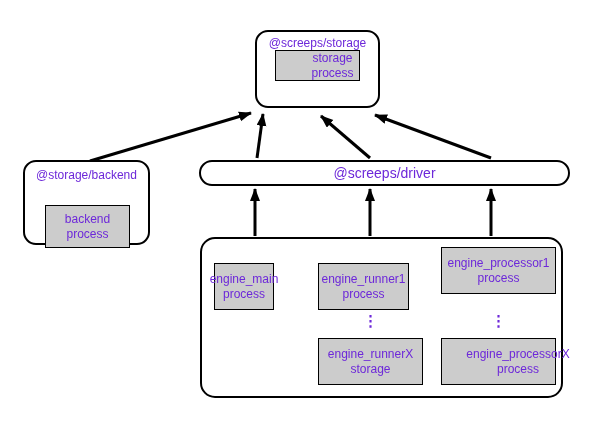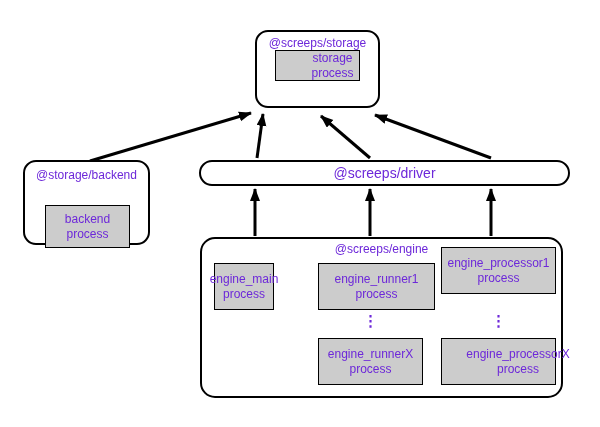--- a/index.html
+++ b/index.html
@@ -104,43 +104,42 @@
       <span>backend
 process</span>
     </div>
   </div>
 
   <div class="pill" style="left:199px; top:160px; width:371px; height:26px;">
     <span>@screeps/driver</span>
   </div>
 
   <div class="pkg" style="left:200px; top:237px; width:363px; height:161px; border-radius:15px;">
-    <div class="pkg-label" style="top:3px;">@screeps/engine</div>
 
     <div class="process" style="left:12px; top:24px; width:60px; height:47px;">
       <span>engine_main
 process</span>
     </div>
 
-    <div class="process" style="left:116px; top:24px; width:117px; height:47px;">
+    <div class="process" style="left:116px; top:24px; width:91px; height:47px;">
       <span>engine_runner1
 process</span>
     </div>
 
     <div class="process" style="left:239px; top:8px; width:115px; height:47px;">
       <span>engine_processor1
 process</span>
     </div>
 
     <div class="vdots" style="left:116px; top:73px; width:105px;">⋮</div>
     <div class="vdots" style="left:239px; top:73px; width:115px;">⋮</div>
 
     <div class="process" style="left:116px; top:99px; width:105px; height:47px;">
       <span>engine_runnerX
-process</span>
+storage</span>
     </div>
 
     <div class="process" style="left:239px; top:99px; width:115px; height:47px;padding-left:39px;">
       <span>engine_processorX
 process</span>
     </div>
   </div>
 
 </div>
 

